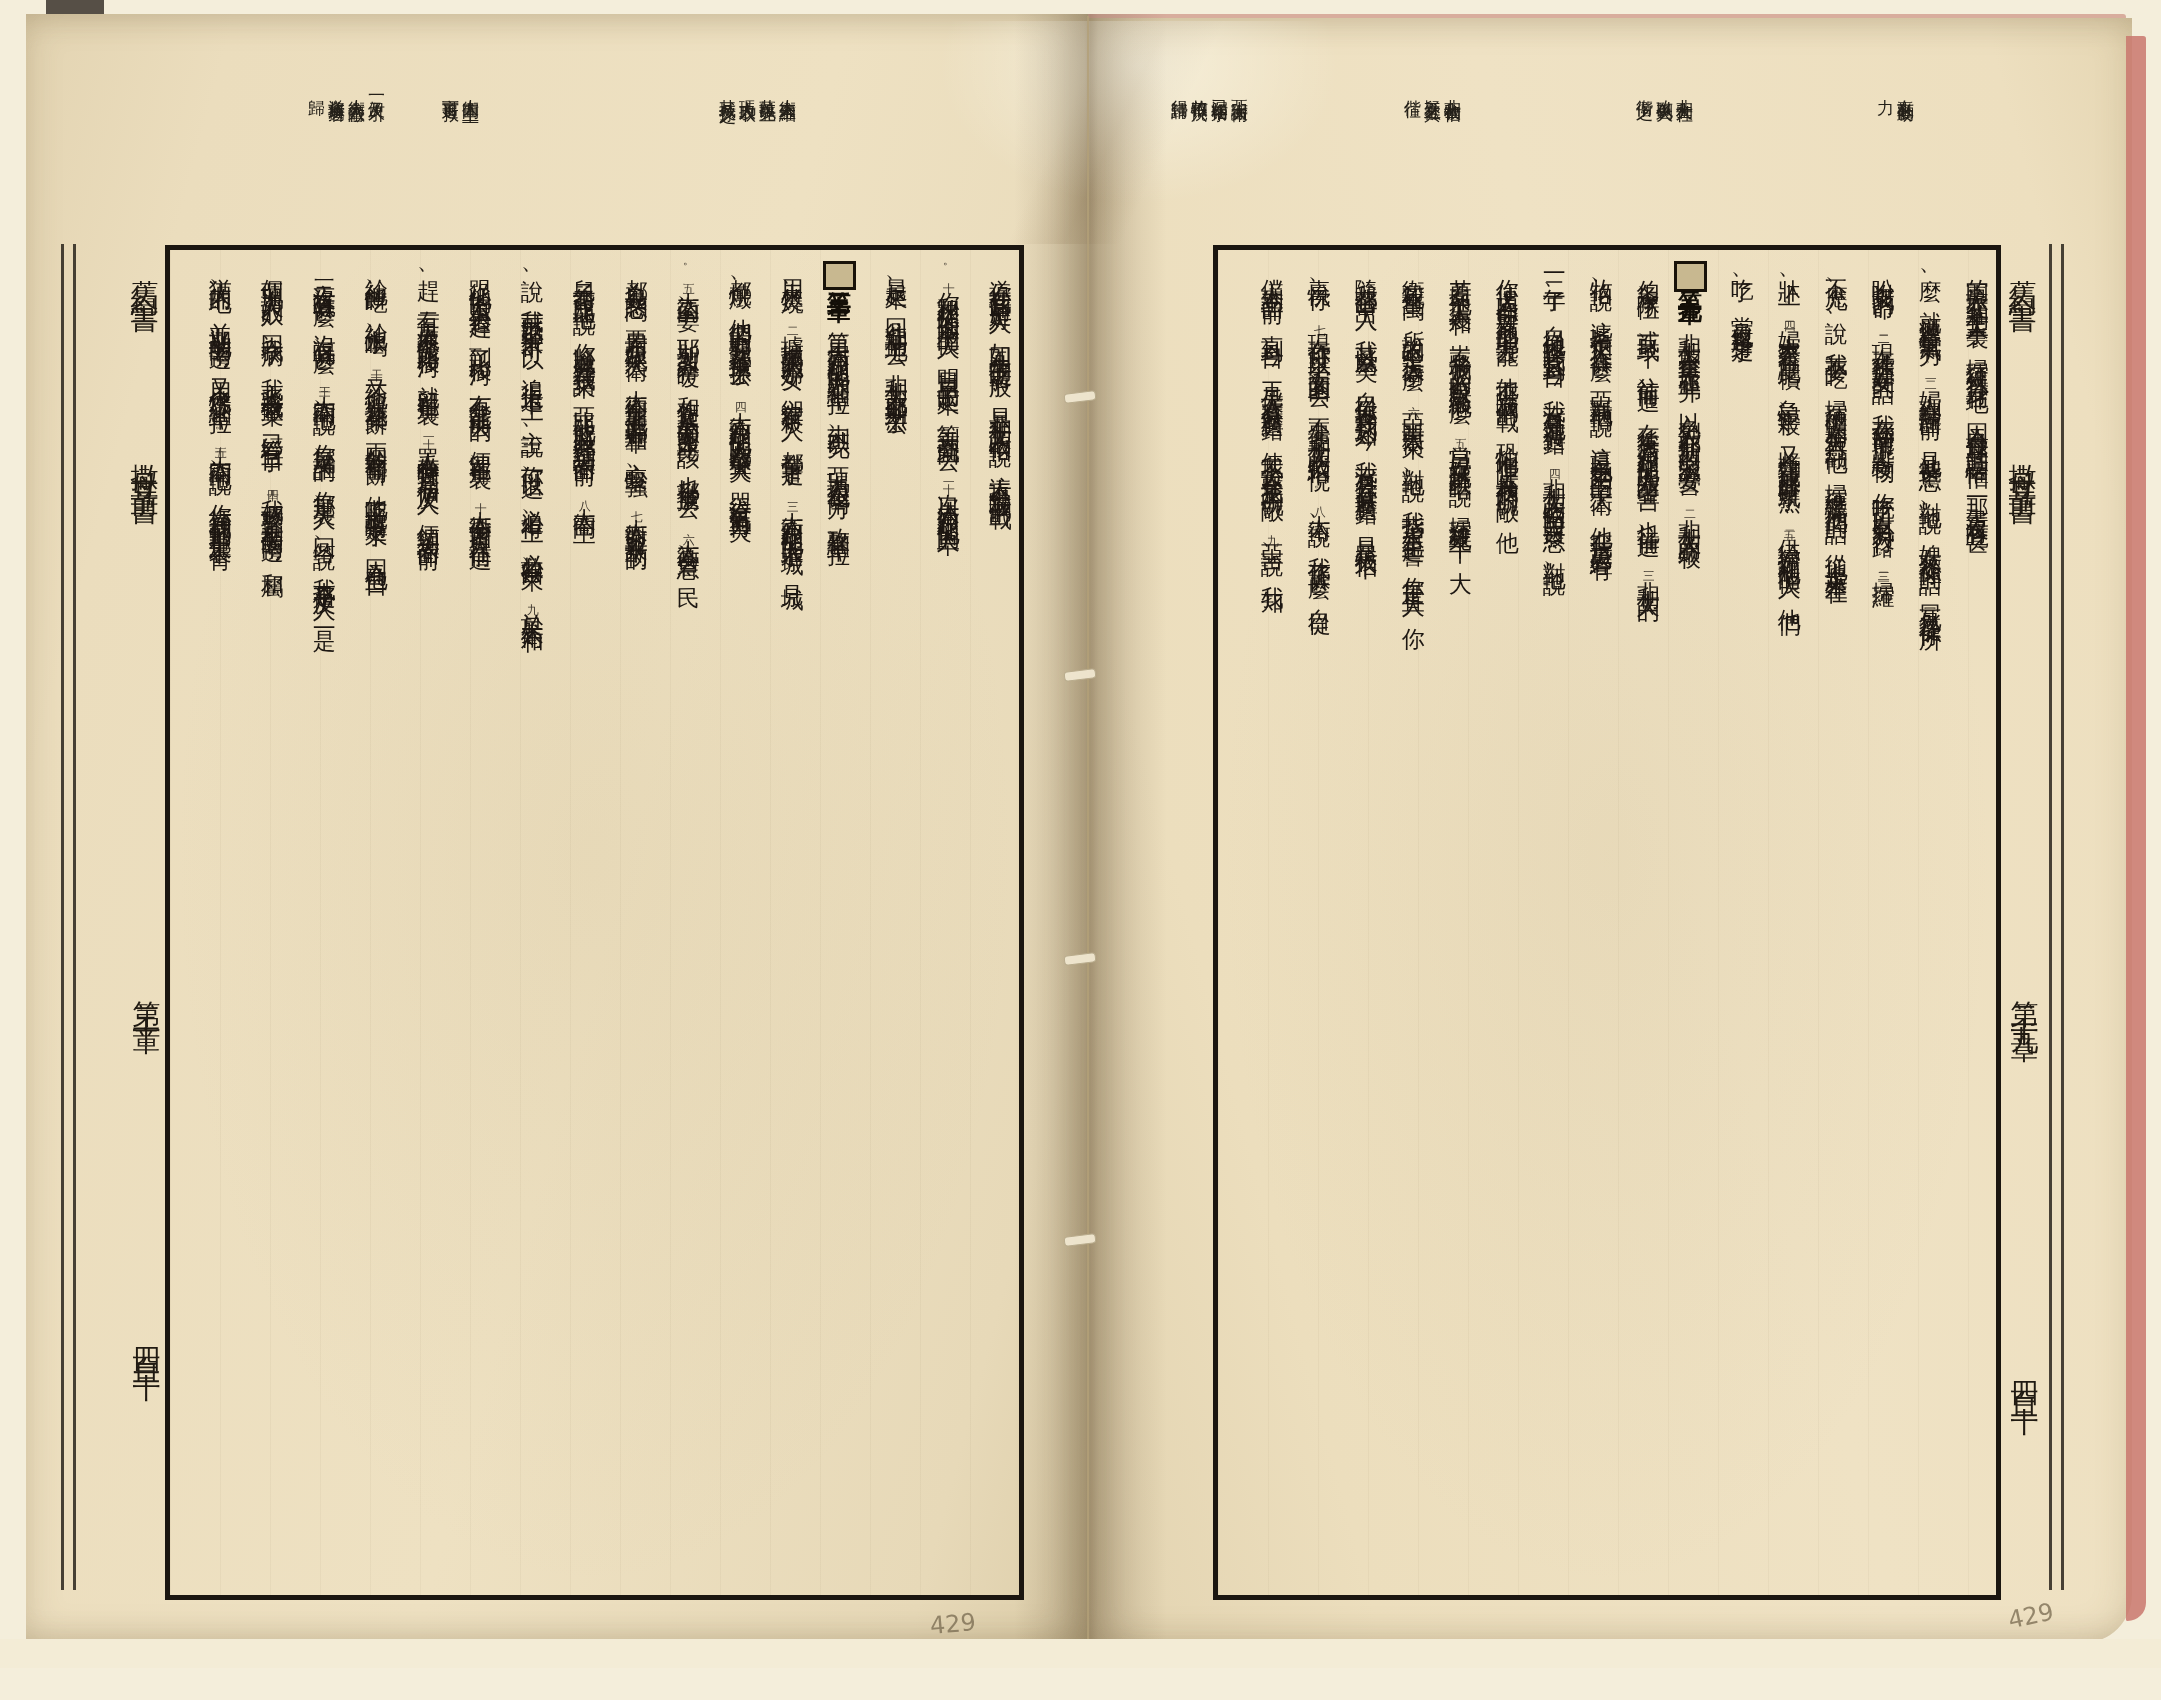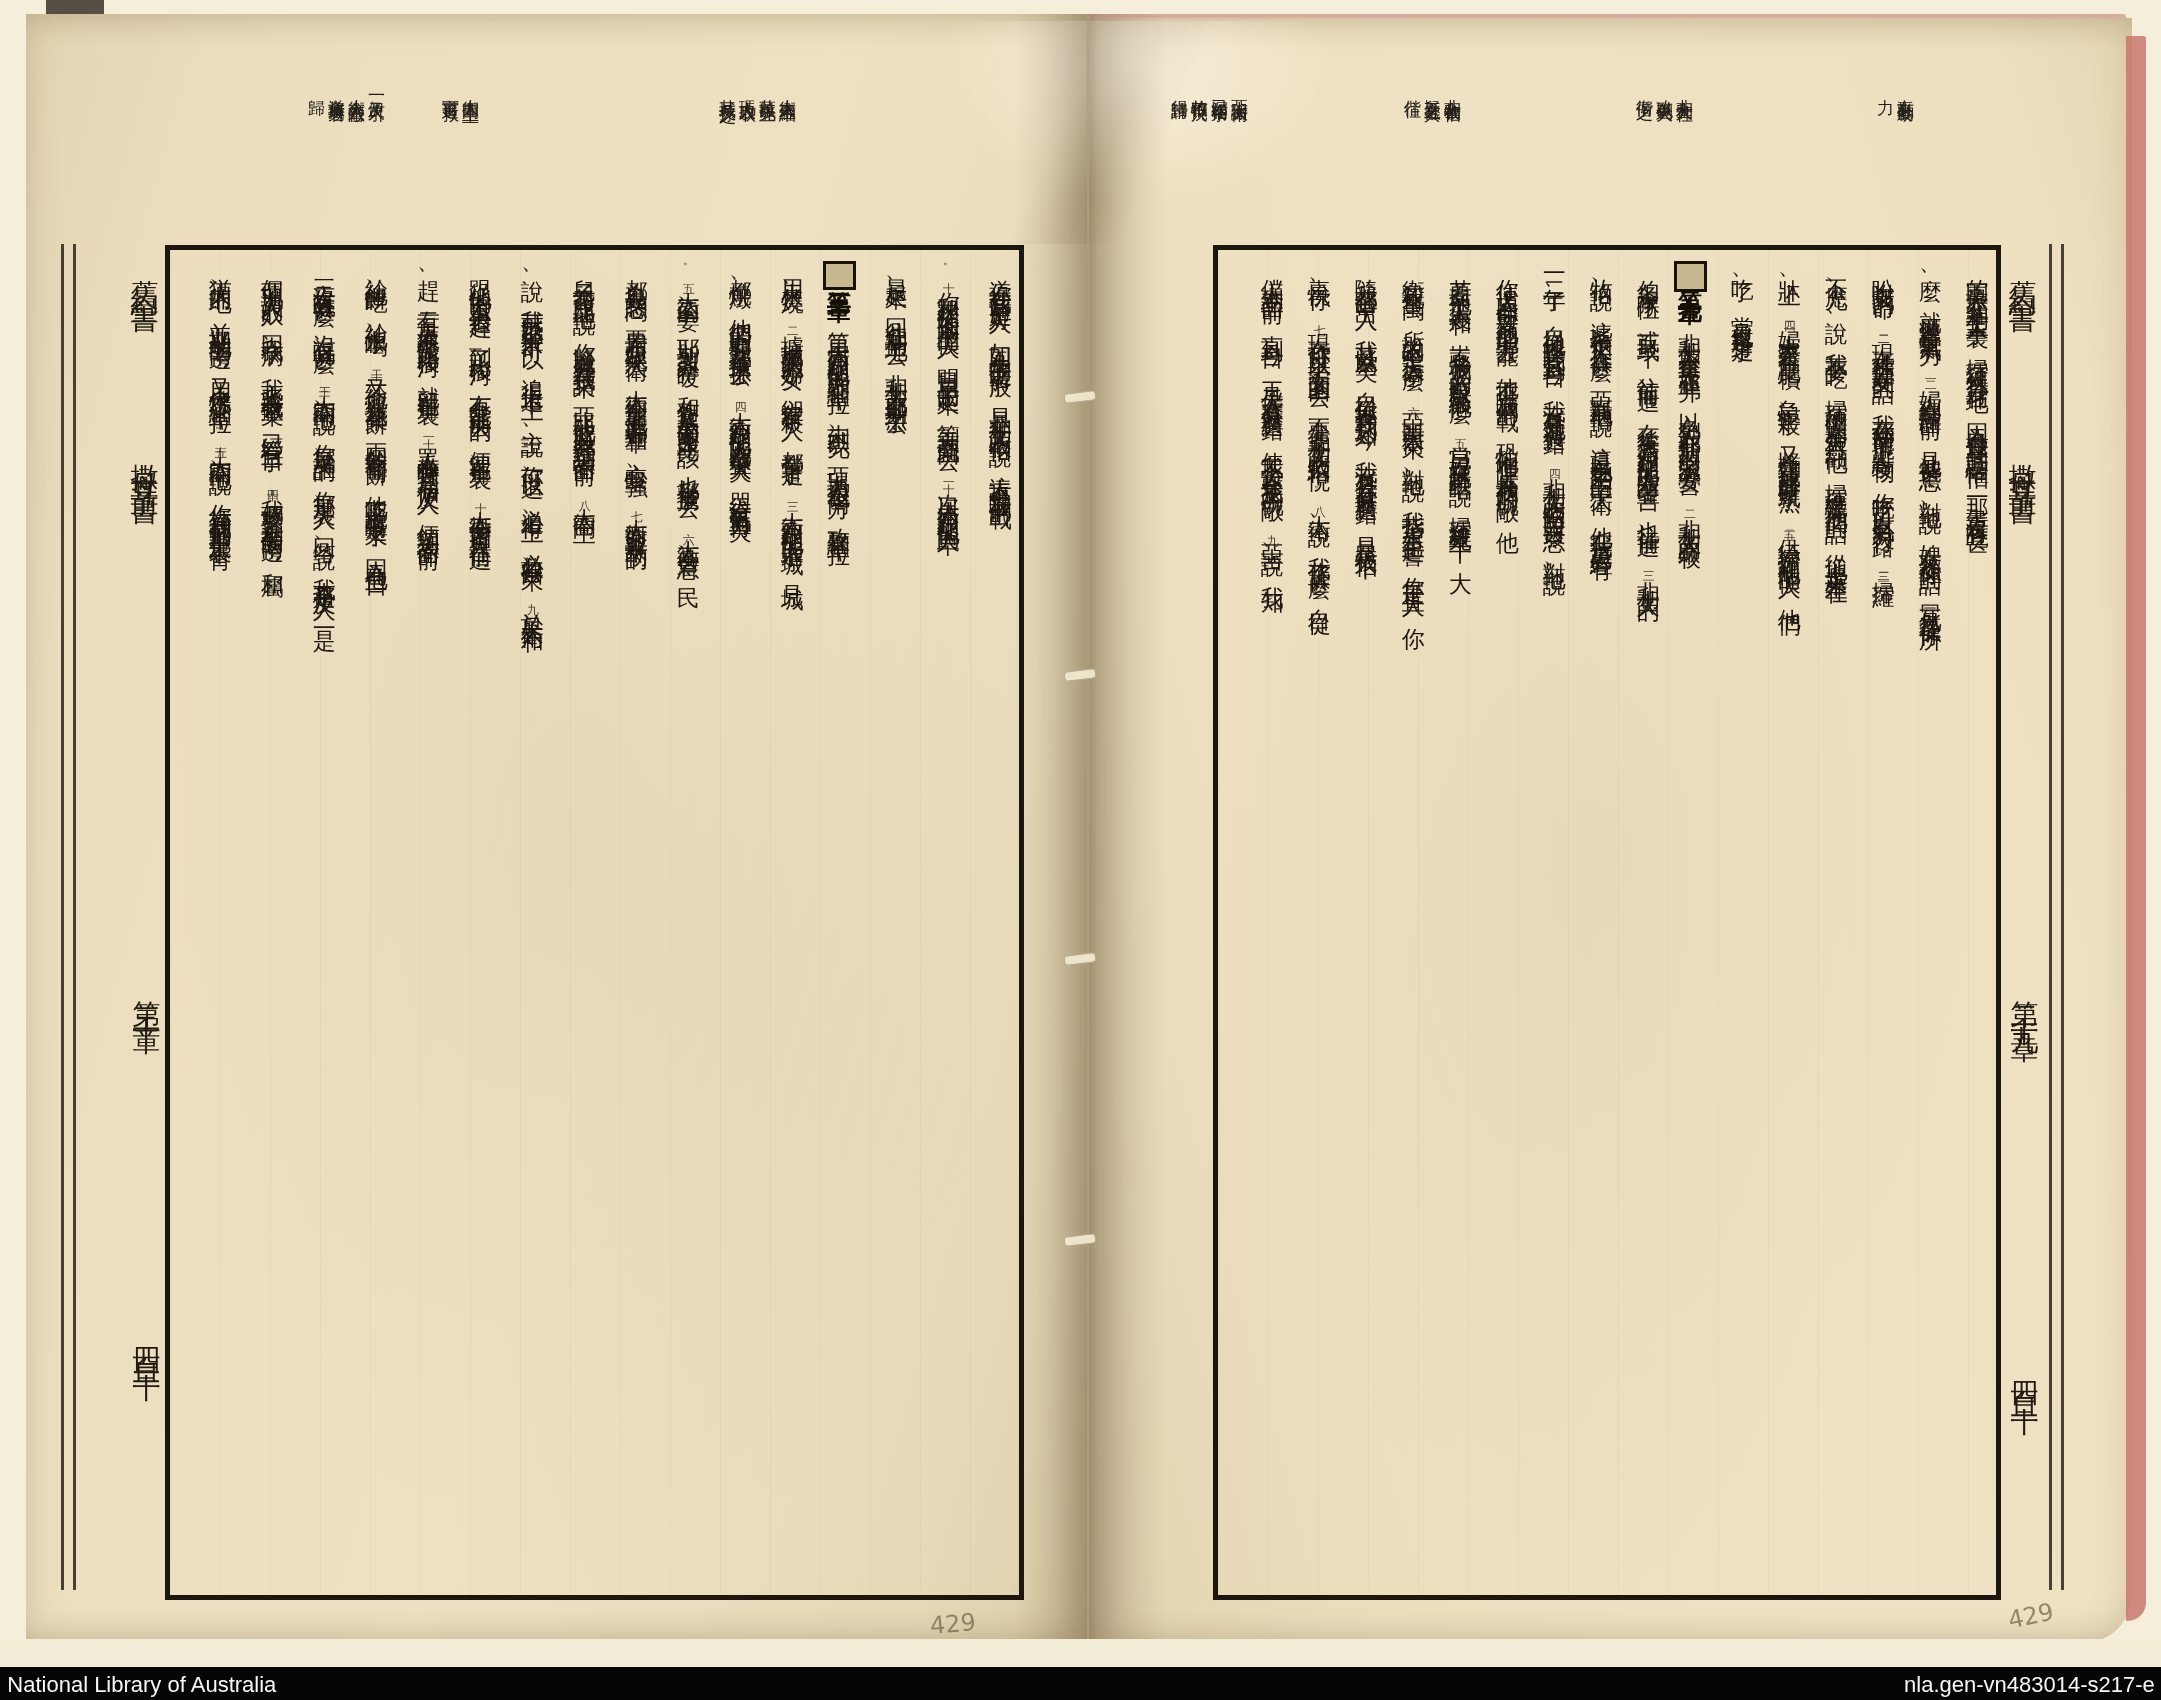--- a/index.html
+++ b/index.html
@@ -183,19 +183,15 @@
   <div class="mtxt" id="lm-book">舊約全書</div>
   <div class="mtxt" id="lm-sect">撒母耳前書</div>
   <div class="mtxt" id="lm-chap">第三十章</div>
   <div class="mtxt" id="lm-page">四百二十一</div>
   <div class="rule" id="rule-l1"></div>
   <div class="rule" id="rule-l2"></div>
 
   <div class="pencil" id="pencil-left">429</div>
   <div class="pencil" id="pencil-right">429</div>
 
-  <div id="footer">
-    <div class="ftxt" id="footer-left">National Library of Australia</div>
-    <div class="ftxt" id="footer-right">nla.gen-vn483014-s217-e</div>
-  </div>
 
 </div>
 
 
 </body></html>

